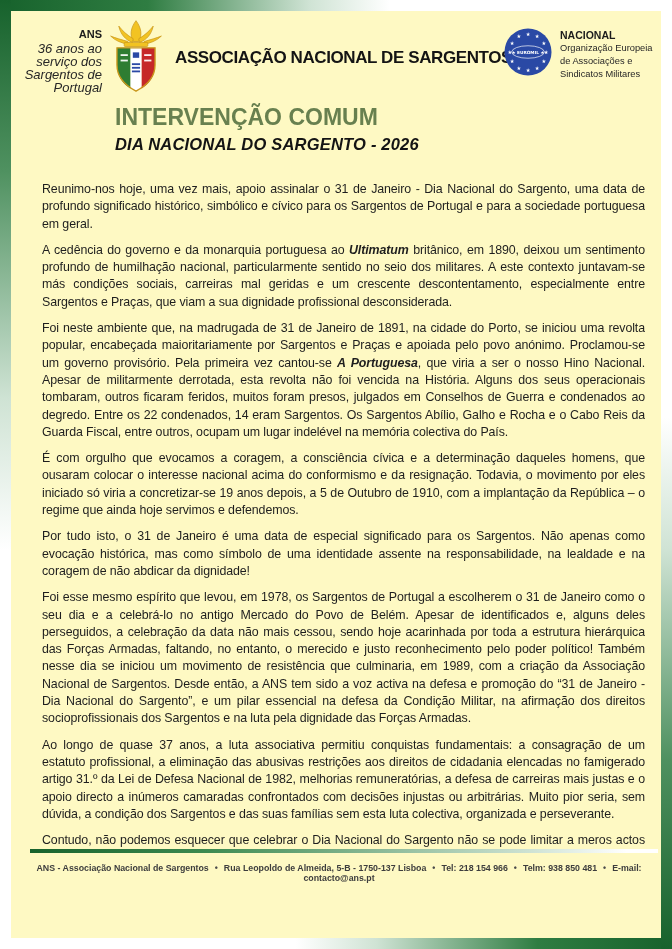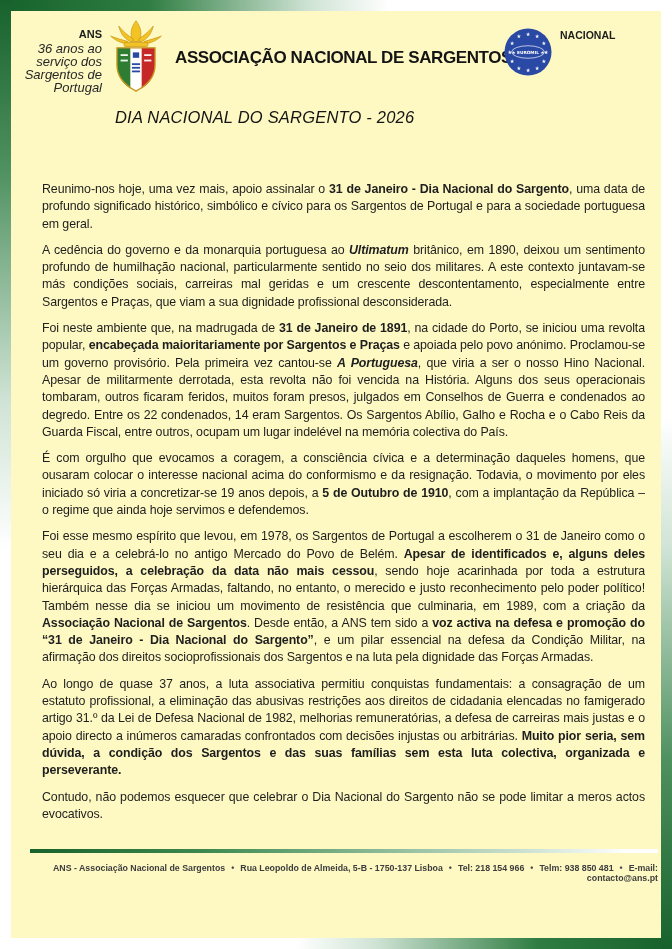--- a/index.html
+++ b/index.html
@@ -26,33 +26,33 @@
   .org-title{position:absolute;left:175px;top:34px;width:325px;text-align:center;
              font-size:17px;font-weight:bold;letter-spacing:-0.4px;color:#141414;white-space:nowrap;}
   .euromil-logo{position:absolute;left:504px;top:14px;}
   .euromil-block{position:absolute;left:560px;top:15px;width:104px;}
   .euromil-name{font-weight:bold;font-size:10.5px;color:#1c1c1c;margin-bottom:1px;}
   .euromil-desc{font-size:9.3px;line-height:13px;color:#262626;}
 
   
   .doc-title{position:absolute;left:115px;top:104px;}
   .title-main{font-size:23px;font-weight:bold;color:var(--title-green,#68804f);letter-spacing:0;}
-  .title-sub{font-size:16.5px;font-weight:normal;font-style:italic;color:#141414;margin-top:4px;letter-spacing:0.2px;}
+  .title-sub{font-size:16.5px;font-weight:bold;font-style:italic;color:#141414;margin-top:4px;letter-spacing:0.2px;}
 
   
   .doc-body{position:absolute;left:42px;right:27px;top:181px;bottom:98px;overflow:hidden;}
   .doc-body p{margin:0 0 9px 0;font-size:12.4px;line-height:17.3px;text-align:justify;
               letter-spacing:-0.1px;color:#1e1e1e;}
-  .doc-body .b{font-weight:bold;margin-top:36px;}
+  .doc-body .b{font-weight:normal;margin-top:36px;}
   .doc-body .i{font-style:italic;font-weight:bold;}
 
   
   .footer-rule{position:absolute;left:30px;right:14px;top:849px;height:4px;
     background:linear-gradient(to right,var(--accent-green,#1d6830) 0%,#3d8a50 28%,#cfe3d4 80%,#fff 95%);}
-  .footer-line{position:absolute;left:20px;right:14px;top:863px;text-align:right;
+  .footer-line{position:absolute;left:20px;right:14px;top:863px;text-align:center;
     font-size:8.8px;font-weight:bold;color:#3d3d3d;letter-spacing:0;}
   .footer-line .sep{margin:0 6px;color:#4a4a4a;}
 </style>
 </head>
 <body>
 
 <div class="page">
 
   <div class="edge edge-top"></div>
   <div class="edge edge-left"></div>
@@ -107,32 +107,35 @@
           <text x="69" y="20.9">★</text>
             <text x="82.9" y="34.8">★</text>
         </g>
         <ellipse cx="50" cy="50" rx="34" ry="13" fill="#2a49a5" stroke="#ffffff" stroke-width="1.4"></ellipse>
         <text x="50" y="53.5" font-size="9" fill="#ffffff" text-anchor="middle" font-weight="bold" font-family="DejaVu Sans, sans-serif">★ EUROMIL ★</text>
       </svg>
     </div>
 
     <div class="euromil-block">
       <div class="euromil-name">NACIONAL</div>
+      <div class="euromil-desc">Organização Europeia de Associações e Sindicatos Militares</div>
     </div>
   </header>
 
   <section class="doc-title">
+    <div class="title-main">INTERVENÇÃO COMUM</div>
     <div class="title-sub">DIA NACIONAL DO SARGENTO - 2026</div>
   </section>
 
   <main class="doc-body">
       <p><span>Reunimo-nos hoje, uma vez mais, apoio assinalar o </span><span class="b">31 de Janeiro - Dia Nacional do Sargento</span><span>, uma data de profundo significado histórico, simbólico e cívico para os Sargentos de Portugal e para a sociedade portuguesa em geral.</span></p>
       <p><span>A cedência do governo e da monarquia portuguesa ao </span><span class="i">Ultimatum</span><span> britânico, em 1890, deixou um sentimento profundo de humilhação nacional, particularmente sentido no seio dos militares. A este contexto juntavam-se más condições sociais, carreiras mal geridas e um crescente descontentamento, especialmente entre Sargentos e Praças, que viam a sua dignidade profissional desconsiderada.</span></p>
       <p><span>Foi neste ambiente que, na madrugada de </span><span class="b">31 de Janeiro de 1891</span><span>, na cidade do Porto, se iniciou uma revolta popular, </span><span class="b">encabeçada maioritariamente por Sargentos e Praças</span><span> e apoiada pelo povo anónimo. Proclamou-se um governo provisório. Pela primeira vez cantou-se </span><span class="i">A Portuguesa</span><span>, que viria a ser o nosso Hino Nacional. Apesar de militarmente derrotada, esta revolta não foi vencida na História. Alguns dos seus operacionais tombaram, outros ficaram feridos, muitos foram presos, julgados em Conselhos de Guerra e condenados ao degredo. Entre os 22 condenados, 14 eram Sargentos. Os Sargentos Abílio, Galho e Rocha e o Cabo Reis da Guarda Fiscal, entre outros, ocupam um lugar indelével na memória colectiva do País.</span></p>
       <p><span>É com orgulho que evocamos a coragem, a consciência cívica e a determinação daqueles homens, que ousaram colocar o interesse nacional acima do conformismo e da resignação. Todavia, o movimento por eles iniciado só viria a concretizar-se 19 anos depois, a </span><span class="b">5 de Outubro de 1910</span><span>, com a implantação da República – o regime que ainda hoje servimos e defendemos.</span></p>
+      <p><span>Por tudo isto, o 31 de Janeiro é uma data de especial significado para os Sargentos. Não apenas como evocação histórica, mas como símbolo de uma identidade assente na responsabilidade, na lealdade e na coragem de não abdicar da dignidade!</span></p>
       <p><span>Foi esse mesmo espírito que levou, em 1978, os Sargentos de Portugal a escolherem o 31 de Janeiro como o seu dia e a celebrá-lo no antigo Mercado do Povo de Belém. </span><span class="b">Apesar de identificados e, alguns deles perseguidos, a celebração da data não mais cessou</span><span>, sendo hoje acarinhada por toda a estrutura hierárquica das Forças Armadas, faltando, no entanto, o merecido e justo reconhecimento pelo poder político! Também nesse dia se iniciou um movimento de resistência que culminaria, em 1989, com a criação da </span><span class="b">Associação Nacional de Sargentos</span><span>. Desde então, a ANS tem sido a </span><span class="b">voz activa na defesa e promoção do “31 de Janeiro - Dia Nacional do Sargento”</span><span>, e um pilar essencial na defesa da Condição Militar, na afirmação dos direitos socioprofissionais dos Sargentos e na luta pela dignidade das Forças Armadas.</span></p>
       <p><span>Ao longo de quase 37 anos, a luta associativa permitiu conquistas fundamentais: a consagração de um estatuto profissional, a eliminação das abusivas restrições aos direitos de cidadania elencadas no famigerado artigo 31.º da Lei de Defesa Nacional de 1982, melhorias remuneratórias, a defesa de carreiras mais justas e o apoio directo a inúmeros camaradas confrontados com decisões injustas ou arbitrárias. </span><span class="b">Muito pior seria, sem dúvida, a condição dos Sargentos e das suas famílias sem esta luta colectiva, organizada e perseverante.</span></p>
       <p><span>Contudo, não podemos esquecer que celebrar o Dia Nacional do Sargento não se pode limitar a meros actos evocativos. </span></p>
     </main>
 
   <footer>
     <div class="footer-rule"></div>
     <div class="footer-line"><span>ANS - Associação Nacional de Sargentos</span><span class="sep">•</span><span>Rua Leopoldo de Almeida, 5-B - 1750-137 Lisboa</span><span class="sep">•</span><span>Tel: 218 154 966</span><span class="sep">•</span><span>Telm: 938 850 481</span><span class="sep">•</span><span>E-mail: contacto@ans.pt</span></div>
   </footer>
 

